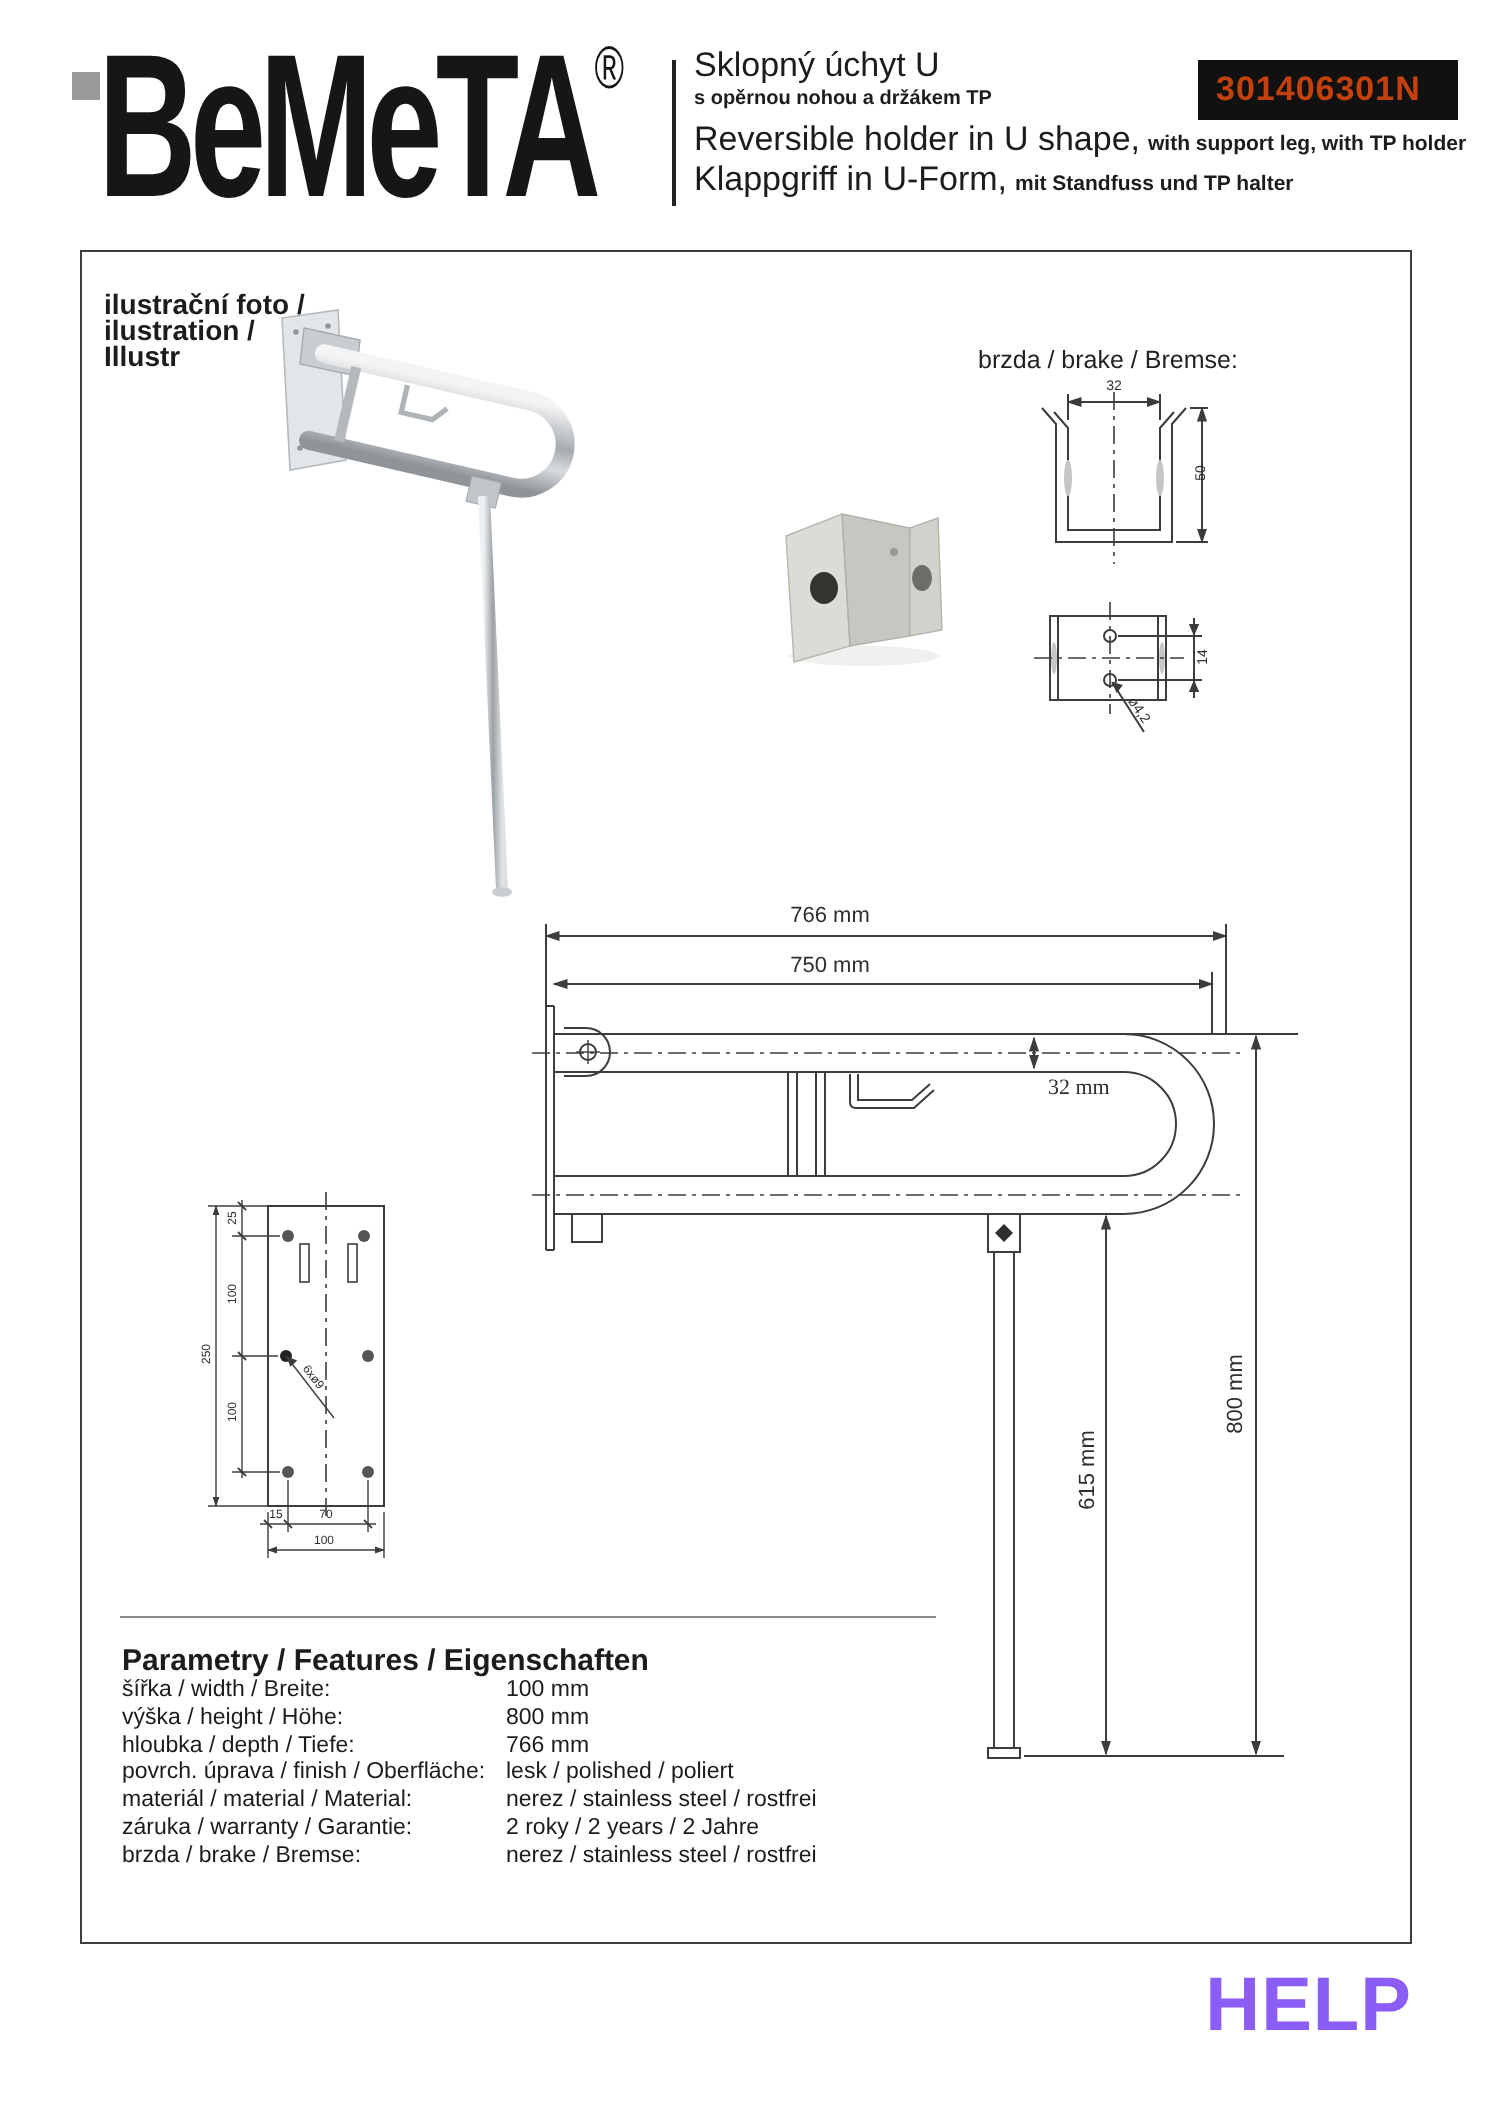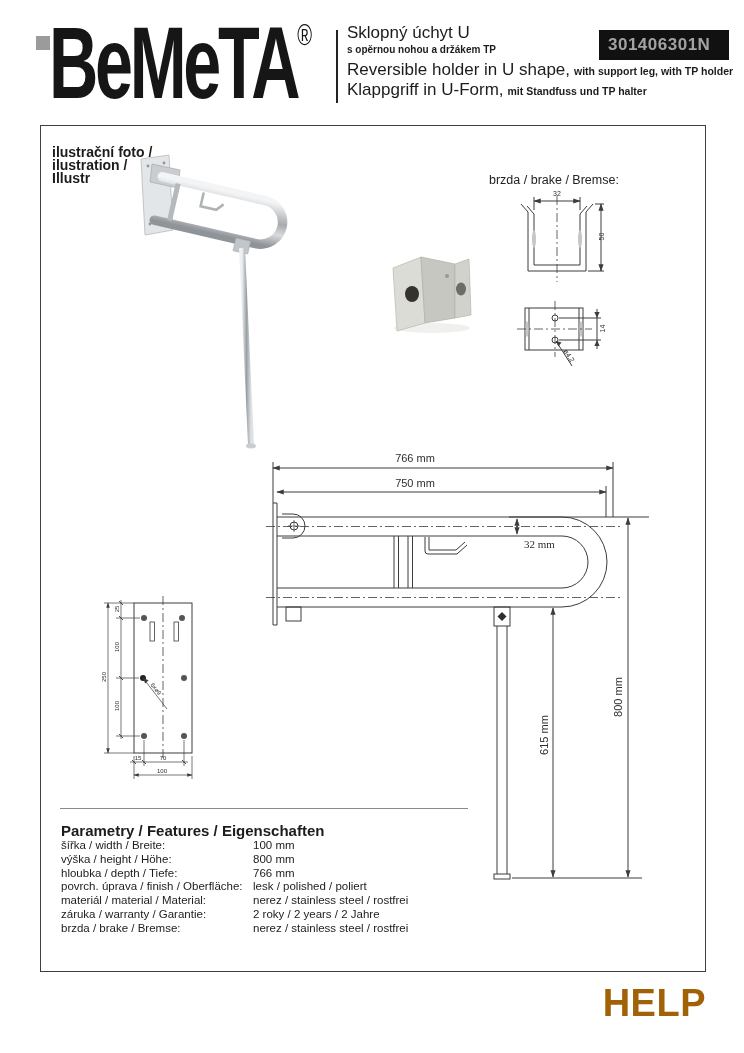--- a/index.html
+++ b/index.html
@@ -19,21 +19,21 @@
   }
   .brand .reg { font-size:30px; font-weight:400; vertical-align:top; position:relative; top:8px; letter-spacing:0; }
   .hdr-divider { left:336px; top:30px; width:1.5px; height:73px; background:#222; }
   .titles { left:347px; top:23px; width:250px; }
   .t-big { font-size:17px; font-weight:400; line-height:20px; white-space:nowrap; }
   .t-small { font-size:10px; font-weight:700; line-height:13px; white-space:nowrap; }
   .t-suffix { font-size:10.5px; font-weight:700; margin-left:4px; }
   .t-row { white-space:nowrap; }
   .code-badge {
     left:599px; top:30px; width:130px; height:30px; background:#111111;
-    color:#a3a3a3; font-size:17px; font-weight:700; line-height:30px;
+    color:#c2410c; font-size:17px; font-weight:700; line-height:30px;
     padding-left:9px; box-sizing:border-box; letter-spacing:0.5px;
   }
 
   
   .main-box { left:40px; top:125px; width:666px; height:847px; border:1.5px solid #3f3f3f; box-sizing:border-box; background:#fff; }
 
   .illu-caption { left:52px; top:146px; font-size:14px; font-weight:700; line-height:13px; }
 
   .brake-title { left:489px; top:173px; font-size:12.5px; color:#222; }
 
@@ -44,21 +44,21 @@
   .rot { transform:rotate(-90deg); }
 
   
   .params-divider { left:60px; top:808px; width:408px; height:1px; background:#8a8a8a; }
   .params { left:61px; top:822px; width:440px; }
   .params-title { font-size:15px; font-weight:700; }
   .param-row { font-size:11.5px; line-height:13.8px; white-space:nowrap; }
   .param-label { display:inline-block; width:192px; }
   .param-value { display:inline-block; }
 
-  .help-logo { left:560px; top:982px; width:146px; text-align:right; font-size:38px; font-weight:700; letter-spacing:0.5px; color:#a16207; }
+  .help-logo { left:560px; top:982px; width:146px; text-align:right; font-size:38px; font-weight:700; letter-spacing:0.5px; color:#8b5cf6; }
 </style>
 </head>
 <body>
 
 <div class="page">
 
   <div class="abs logo-square"></div>
   <div class="abs brand"><span>BeMeTA</span><span class="reg">®</span></div>
   <div class="abs hdr-divider"></div>
 

